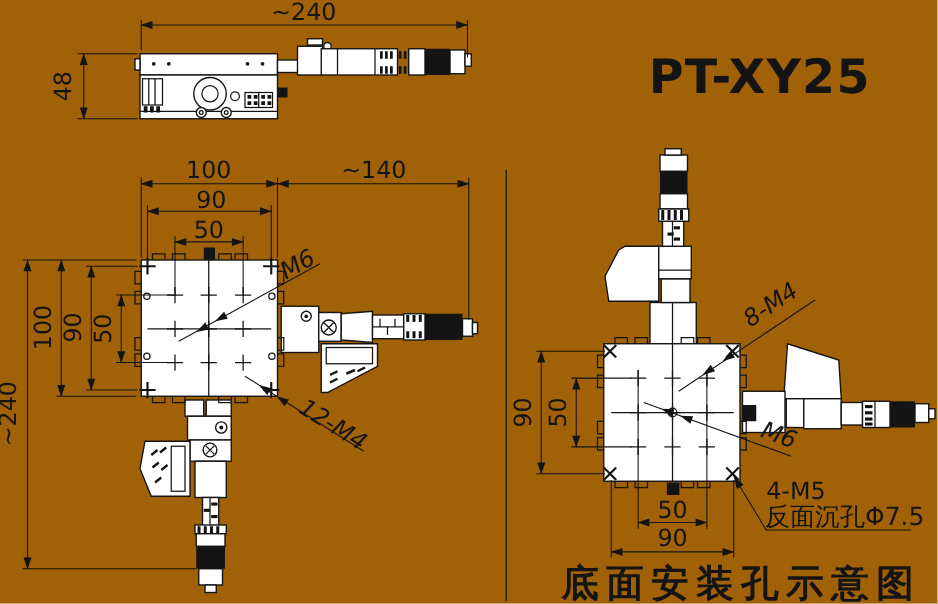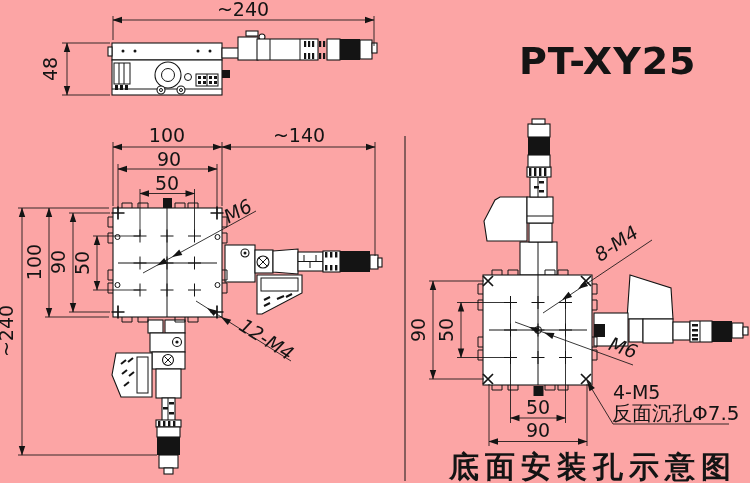--- a/index.html
+++ b/index.html
@@ -1,16 +1,16 @@
 <!DOCTYPE html>
 <html><head>
 <meta charset="utf-8">
 <style>
   html,body{margin:0;padding:0;background:#fff;}
-  #stage{position:relative;width:750px;height:483px;background:#fca5a5;overflow:hidden;}
+  #stage{position:relative;width:750px;height:483px;background:#a16207;overflow:hidden;}
   svg{display:block;}
   .p   {fill:#ffffff;stroke:#141414;stroke-width:1.1;}
   .ln  {fill:none;stroke:#141414;stroke-width:1.1;}
   .thin{stroke-width:1;}
   .bold{stroke-width:1.7;}
   .d   {fill:none;stroke:#141414;stroke-width:0.85;}
   .dim {marker-start:url(#arr);marker-end:url(#arr);}
   .blk {fill:#141414;stroke:none;}
   text {font-family:"DejaVu Sans","Liberation Sans",sans-serif;font-size:19px;fill:#141414;}
   .tm  {text-anchor:middle;}

